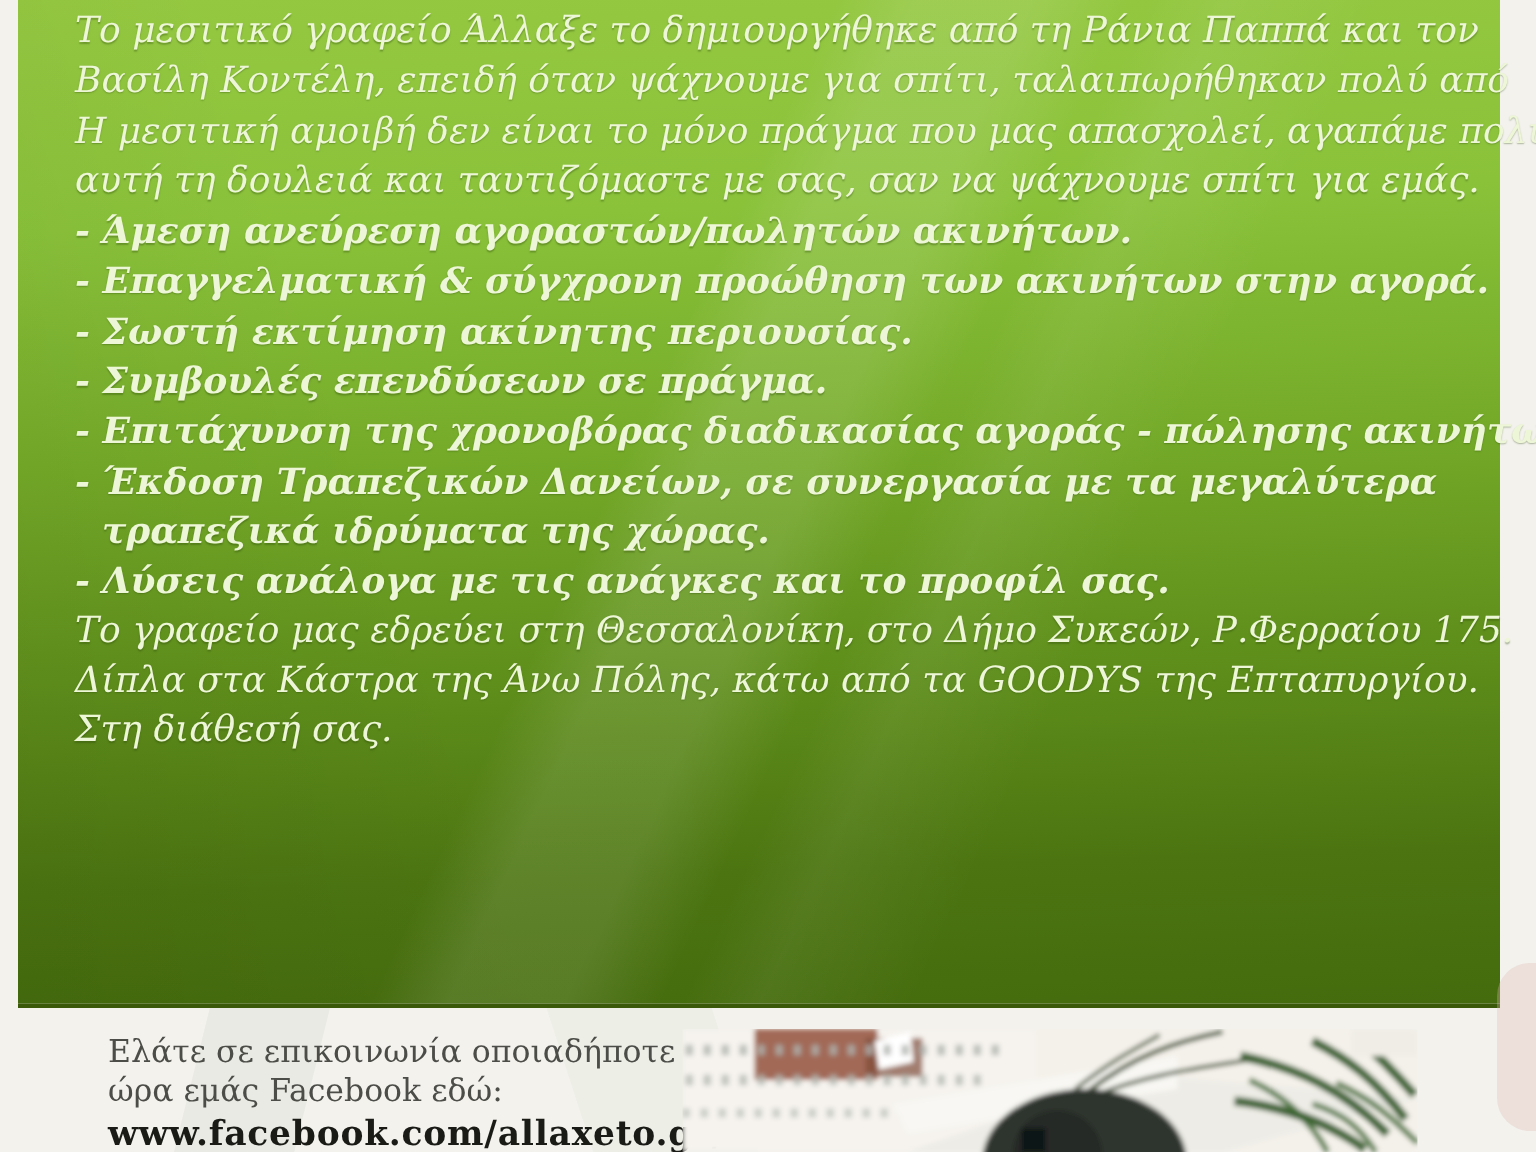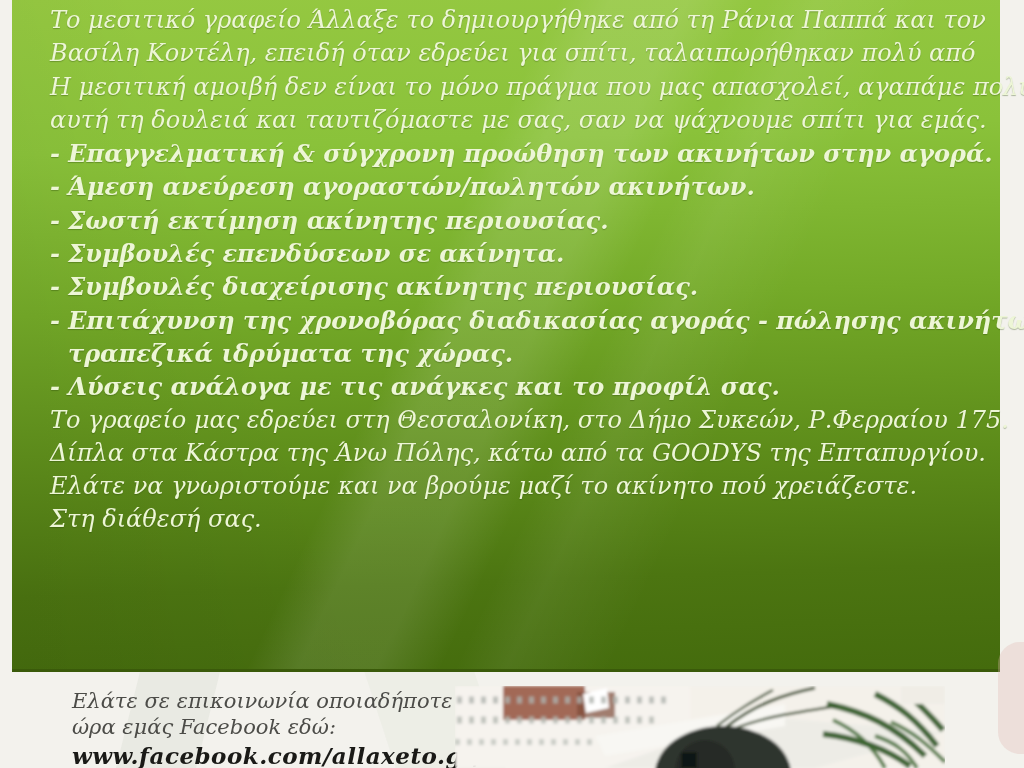--- a/index.html
+++ b/index.html
@@ -29,49 +29,48 @@
   }
   .line{white-space:nowrap;}
   .line.bold{font-weight:bold;}
   .line.indent{padding-left:18px;}
   .wm{position:absolute;pointer-events:none;}
   .wm1{left:128px;top:672px;width:80px;height:96px;background:rgba(180,195,175,.16);transform:skewX(-14deg);}
   .wm2{right:0;top:642px;width:26px;height:112px;background:rgba(224,182,176,.32);border-radius:22px 0 0 22px;}
   .wm3{left:380px;top:672px;width:110px;height:96px;background:rgba(190,205,180,.10);transform:skewX(18deg);}
   .footer{
     position:absolute;left:72px;top:688px;
-    color:#4c4c48;font-style:italic;font-size:21px;line-height:26px;
+    color:#4c4c48;font-size:21px;line-height:26px;
   }
   .footer .url{
     font-weight:bold;color:#1a1a17;font-size:23px;margin-top:3px;letter-spacing:.5px;
   }
   .photo{position:absolute;left:455px;top:686px;width:490px;height:82px;display:block;}
 </style>
 </head>
 <body>
 
 <div class="canvas">
 
   <div class="panel">
     <div class="text-block">
       <div class="line">Το μεσιτικό γραφείο Άλλαξε το δημιουργήθηκε από τη Ράνια Παππά και τον</div>
-      <div class="line">Βασίλη Κοντέλη, επειδή όταν εδρεύει για σπίτι, ταλαιπωρήθηκαν πολύ από</div>
+      <div class="line">Βασίλη Κοντέλη, επειδή όταν ψάχνουμε για σπίτι, ταλαιπωρήθηκαν πολύ από</div>
       <div class="line">Η μεσιτική αμοιβή δεν είναι το μόνο πράγμα που μας απασχολεί, αγαπάμε πολύ</div>
       <div class="line">αυτή τη δουλειά και ταυτιζόμαστε με σας, σαν να ψάχνουμε σπίτι για εμάς.</div>
+      <div class="line bold">- Άμεση ανεύρεση αγοραστών/πωλητών ακινήτων.</div>
       <div class="line bold">- Επαγγελματική &amp; σύγχρονη προώθηση των ακινήτων στην αγορά.</div>
-      <div class="line bold">- Άμεση ανεύρεση αγοραστών/πωλητών ακινήτων.</div>
       <div class="line bold">- Σωστή εκτίμηση ακίνητης περιουσίας.</div>
-      <div class="line bold">- Συμβουλές επενδύσεων σε ακίνητα.</div>
-      <div class="line bold">- Συμβουλές διαχείρισης ακίνητης περιουσίας.</div>
+      <div class="line bold">- Συμβουλές επενδύσεων σε πράγμα.</div>
       <div class="line bold">- Επιτάχυνση της χρονοβόρας διαδικασίας αγοράς - πώλησης ακινήτων.</div>
+      <div class="line bold">- Έκδοση Τραπεζικών Δανείων, σε συνεργασία με τα μεγαλύτερα</div>
       <div class="line bold indent">τραπεζικά ιδρύματα της χώρας.</div>
       <div class="line bold">- Λύσεις ανάλογα με τις ανάγκες και το προφίλ σας.</div>
       <div class="line">Το γραφείο μας εδρεύει στη Θεσσαλονίκη, στο Δήμο Συκεών, Ρ.Φερραίου 175.</div>
       <div class="line">Δίπλα στα Κάστρα της Άνω Πόλης, κάτω από τα GOODYS της Επταπυργίου.</div>
-      <div class="line">Ελάτε να γνωριστούμε και να βρούμε μαζί το ακίνητο πού χρειάζεστε.</div>
       <div class="line">Στη διάθεσή σας.</div>
     </div>
   </div>
 
   <div class="wm wm1"></div>
   <div class="wm wm3"></div>
   <div class="wm wm2"></div>
 
   <div class="footer">
     <div class="contact">Ελάτε σε επικοινωνία οποιαδήποτε</div>

